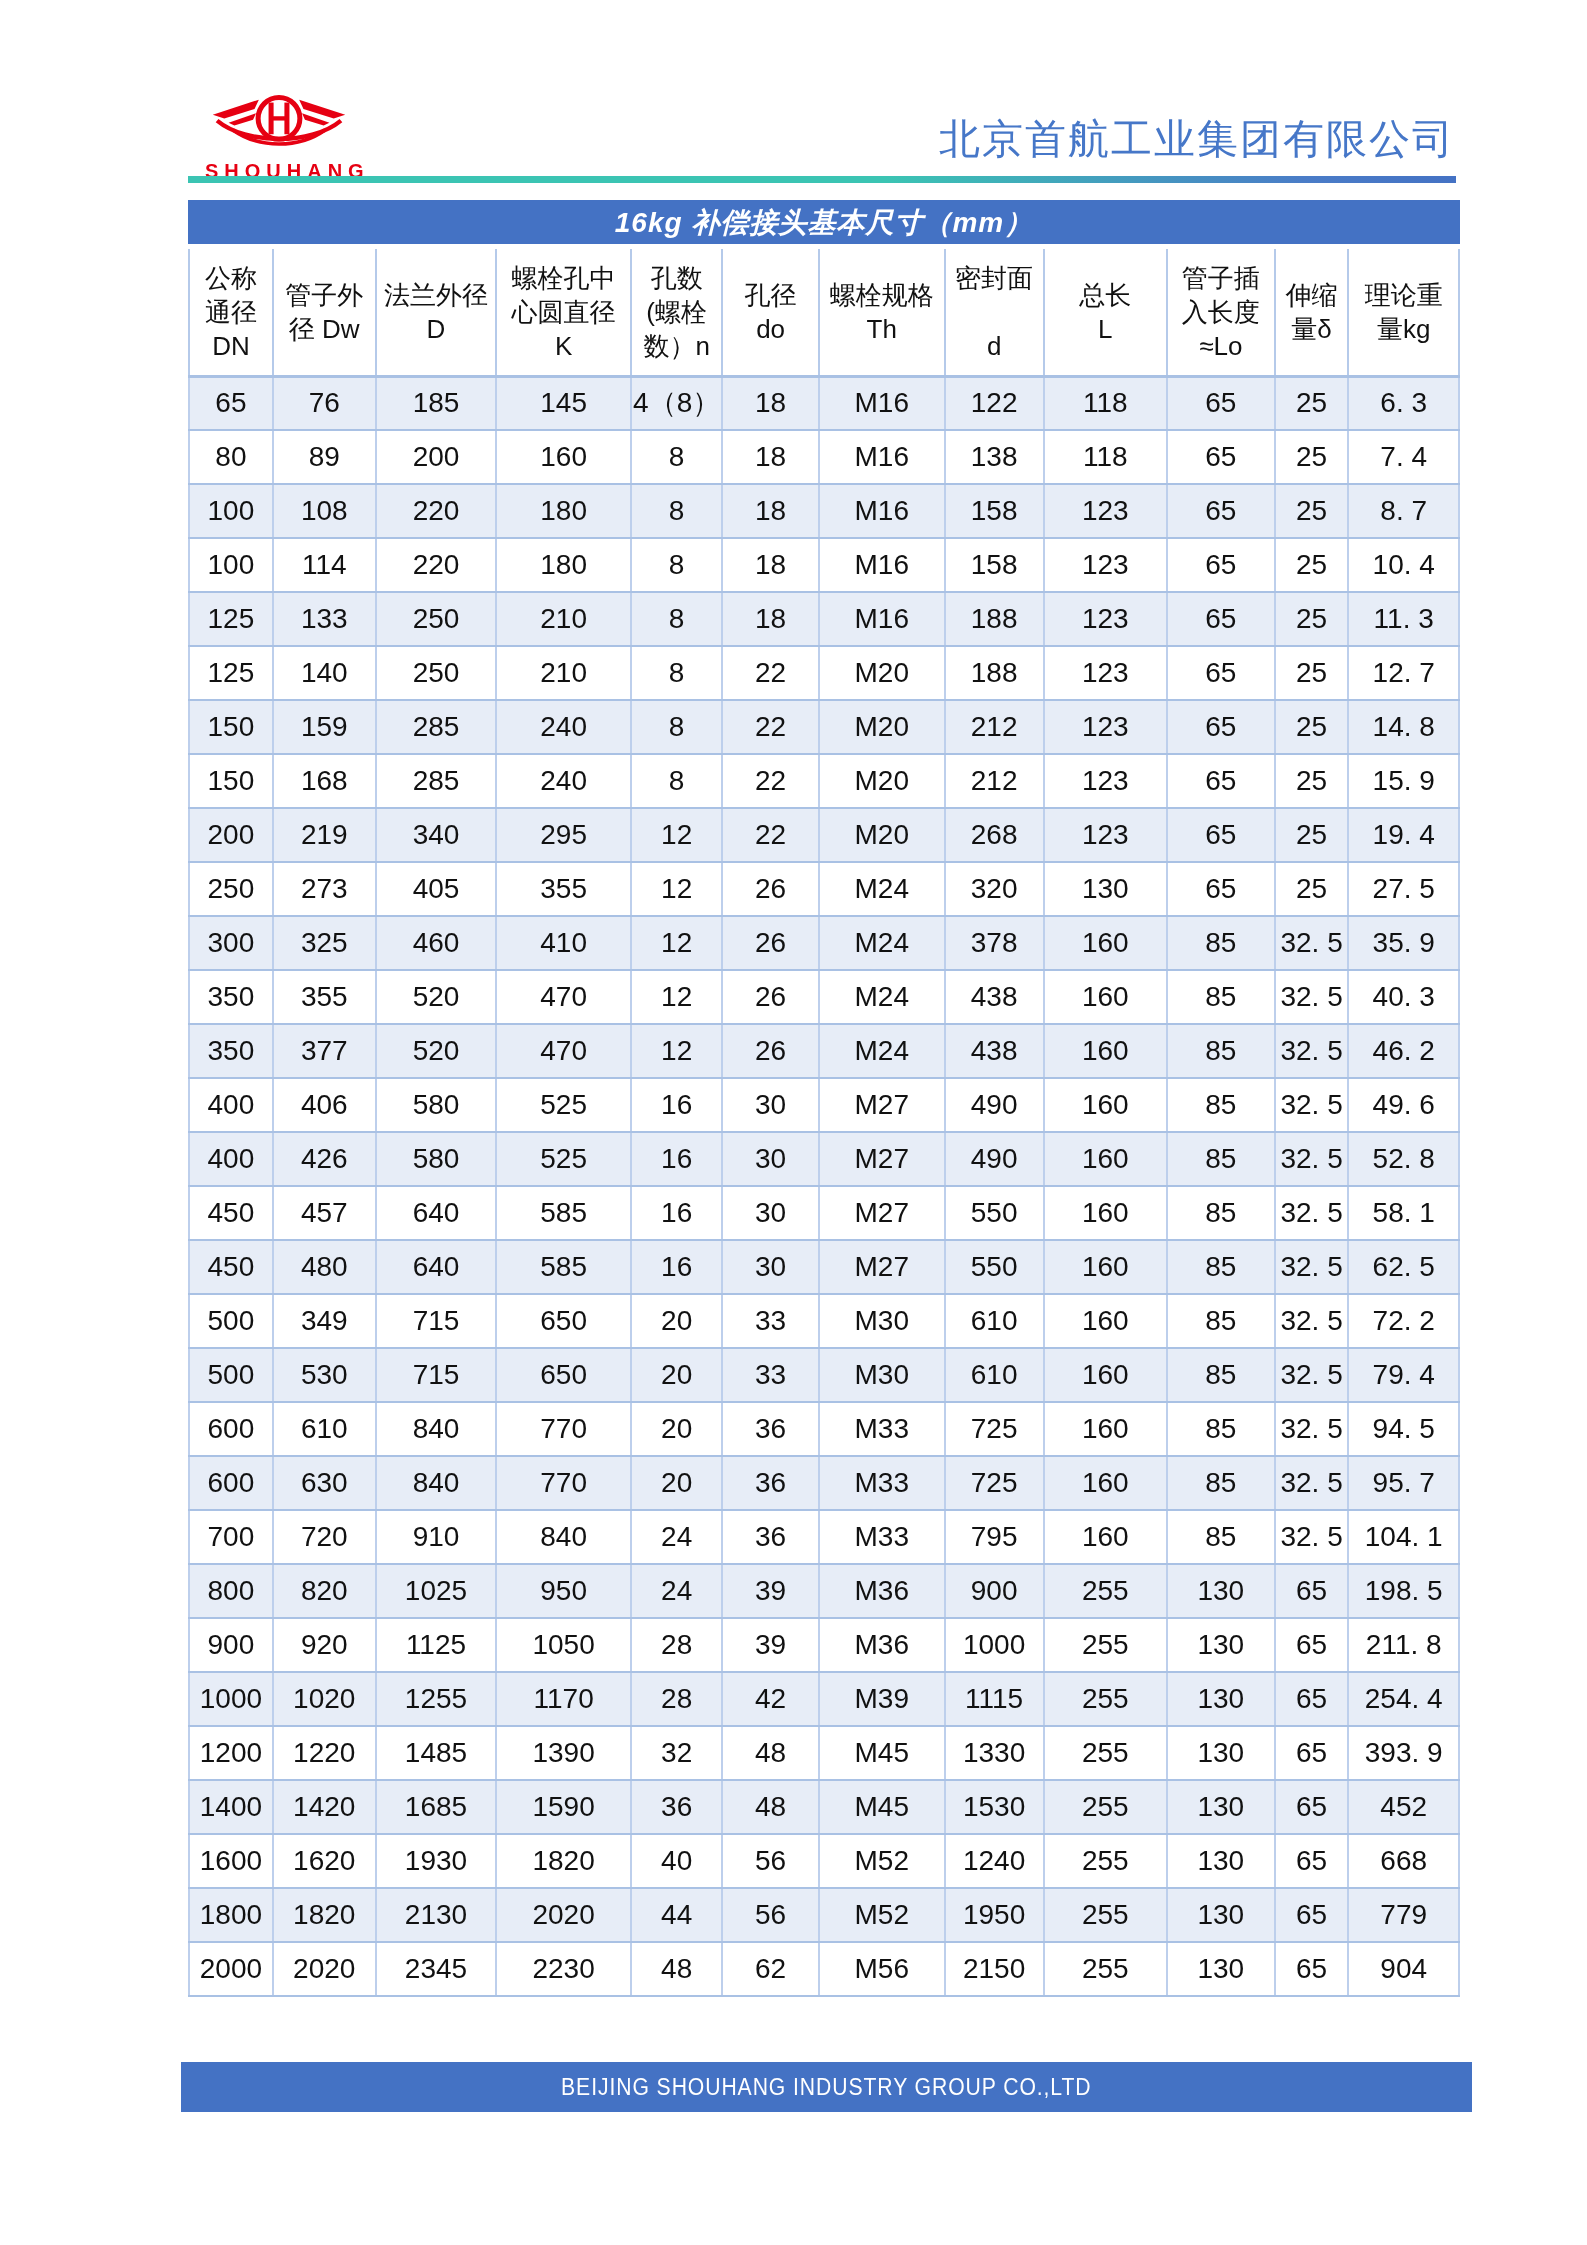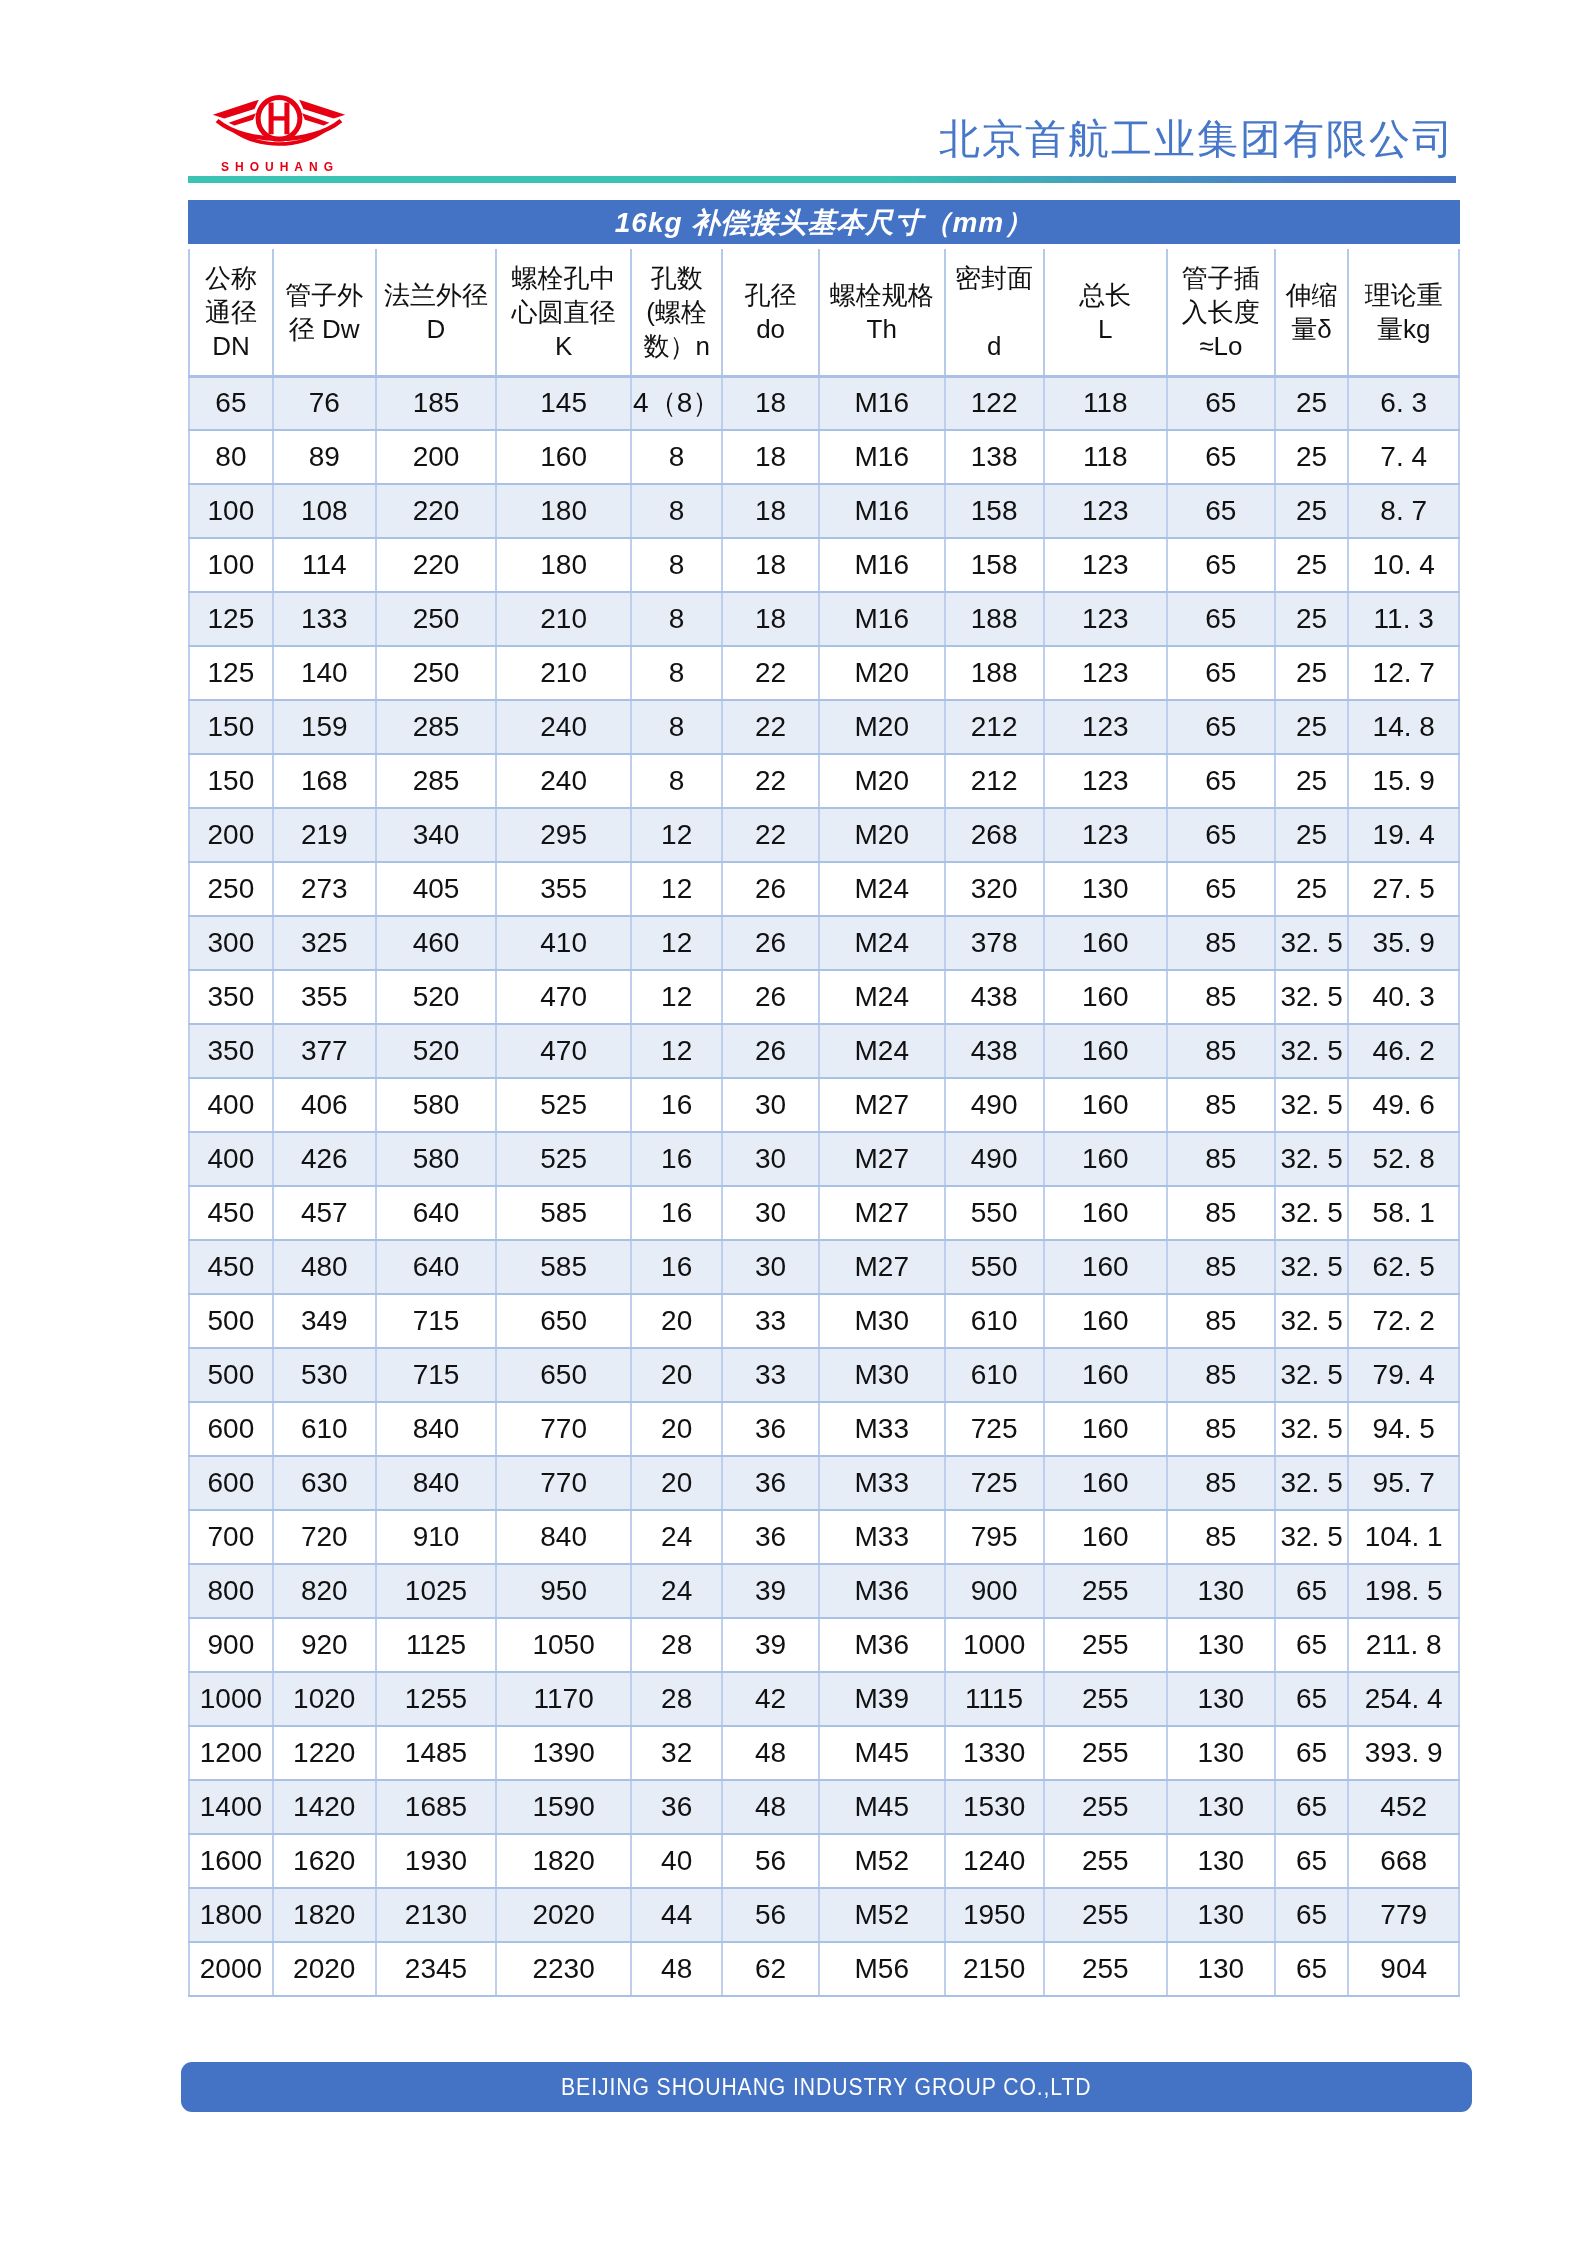--- a/index.html
+++ b/index.html
@@ -14,21 +14,21 @@
 
   
   .logo-block {
     position: absolute; left: 205px; top: 86px;
     width: 150px; text-align: center;
   }
   .logo-block svg { display: block; width: 148px; height: 72px; }
   .logo-text {
     margin-top: 2px;
     color: #E60012; font-weight: bold;
-    font-size: 12px; letter-spacing: 6px;
+    font-size: 20px; letter-spacing: 6px;
     font-family: "Liberation Sans", sans-serif;
   }
   .company-name {
     position: absolute; top: 112px; right: 132px;
     font-size: 41px; letter-spacing: 2px;
     color: #4677C8; font-weight: normal;
     font-family: "Liberation Sans", sans-serif;
     white-space: nowrap;
     margin-left: 25px;
   }
@@ -69,21 +69,21 @@
     background: #ffffff;
     white-space: nowrap; overflow: hidden;
   }
   tbody tr:nth-child(odd) td { background: #E7EDF7; }
 
   
   .footer-bar {
     position: absolute; left: 181px; top: 2062px;
     width: 1291px; height: 50px;
     background: #4472C4;
-    display: flex; align-items: center; justify-content: center; border-radius: 11px;
+    display: flex; align-items: center; justify-content: center;
   }
   .footer-bar span {
     color: #ffffff; font-size: 23px; letter-spacing: 1px;
     transform: scaleX(0.92);
     font-family: "Liberation Sans", sans-serif;
   }
 </style>
 </head>
 <body>
 

